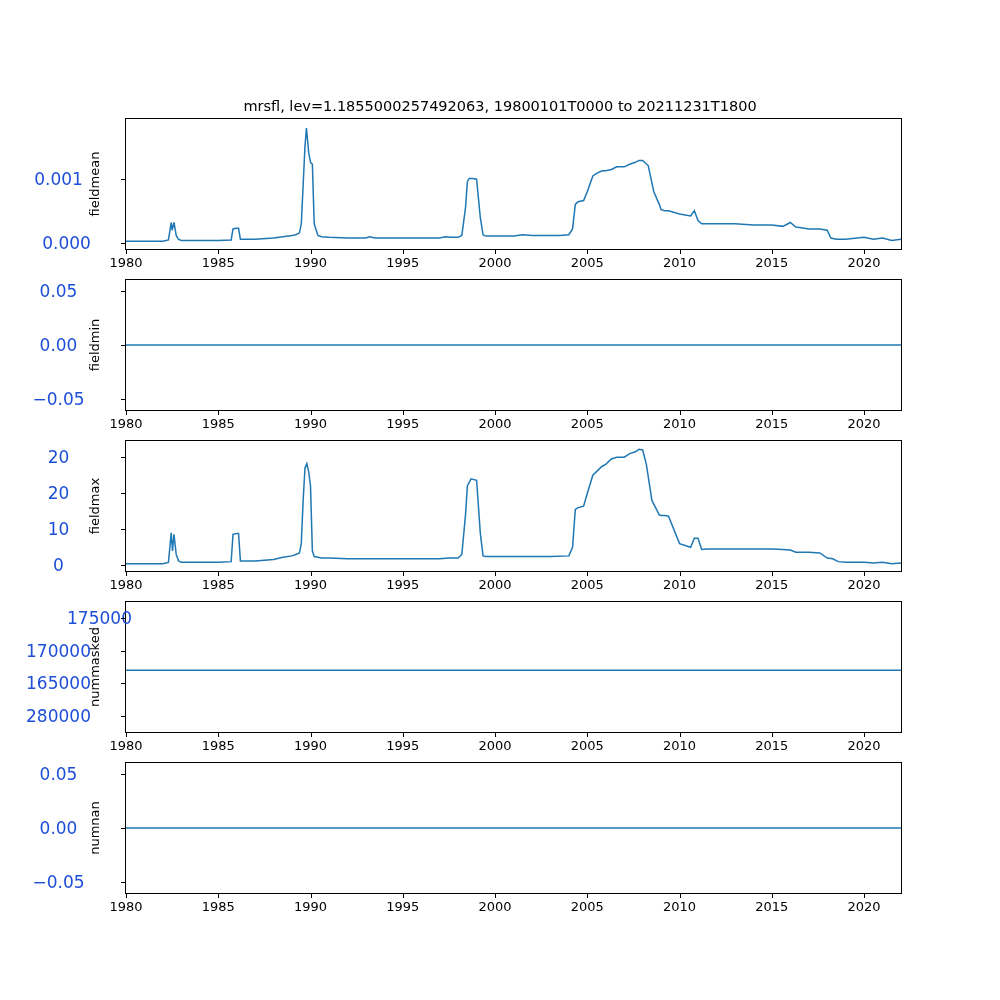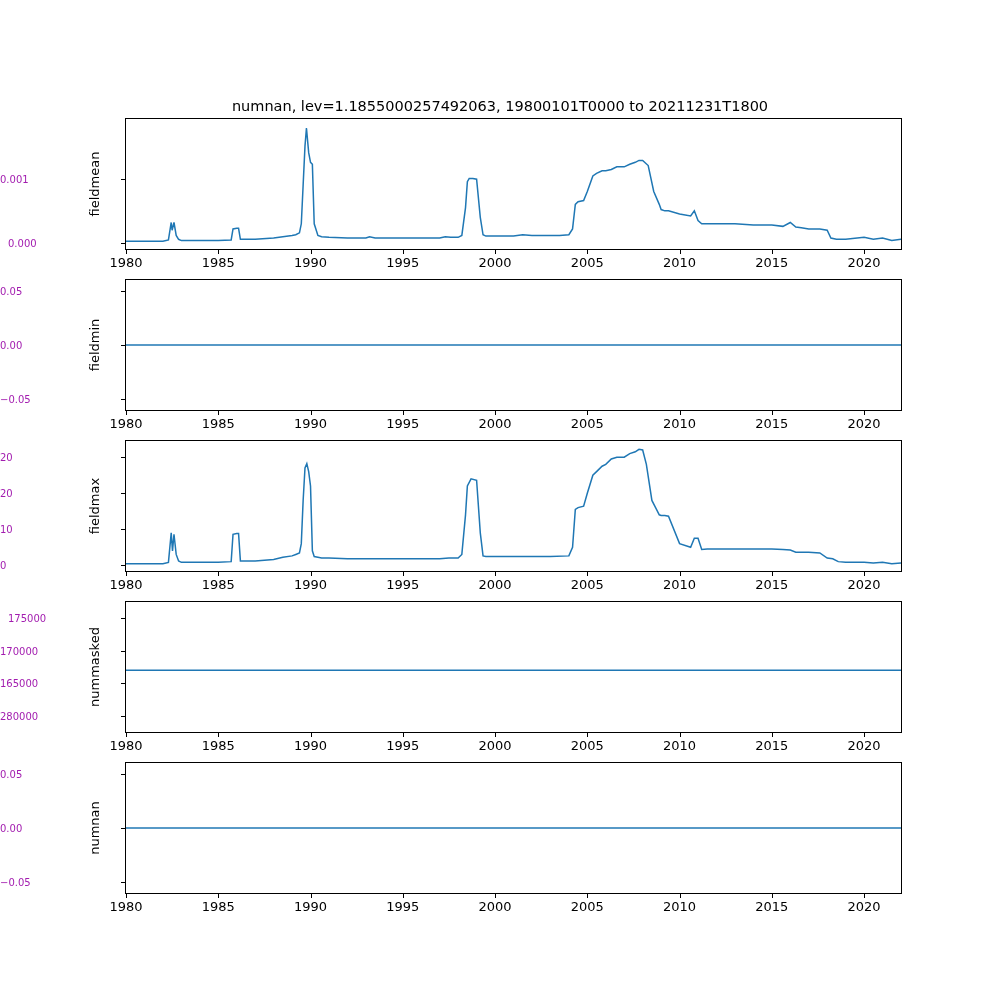--- a/index.html
+++ b/index.html
@@ -52,24 +52,24 @@
     transform-origin: 50% 50%;
     transform: rotate(-90deg);
     font-size: 13px;
     text-align: center;
     white-space: nowrap;
     color: #000000;
   }
   .ytick {
     position: absolute;
     right: 0;
-    font-size: 10px;
-    text-align: left;
-    white-space: nowrap;
-    color: #a21caf;
+    font-size: 17px;
+    text-align: center;
+    white-space: nowrap;
+    color: #1d4ed8;
     transform: translateY(-50%);
   }
   .ytick-mark {
     position: absolute;
     width: 4px;
     height: 1px;
     background: #000000;
   }
   .xtick {
     position: absolute;
@@ -91,21 +91,21 @@
     width: 1000px;
     text-align: center;
     font-size: 13px;
     color: #000000;
   }
 </style>
 </head>
 <body>
 
 <div id="figure">
-  <div class="fig-title">numnan, lev=1.1855000257492063, 19800101T0000 to 20211231T1800</div>
+  <div class="fig-title">mrsfl, lev=1.1855000257492063, 19800101T0000 to 20211231T1800</div>
 <div class="panel" style="top: 118px; height: 132px;">
       <div class="plotarea">
         <svg viewBox="0 0 775 130" preserveAspectRatio="none">
           <path d="M0.00 122.24 L36.90 122.24 L42.44 120.95 L45.21 103.48 L46.13 111.24 L47.98 103.48 L50.19 116.42 L52.59 120.30 L55.36 121.59 L92.26 121.59 L105.18 120.95 L107.02 109.95 L110.71 109.30 L112.56 109.30 L114.40 120.30 L129.17 120.30 L147.62 119.00 L156.85 117.71 L166.07 116.42 L169.76 115.77 L173.45 113.83 L175.30 104.78 L177.14 65.97 L178.99 27.16 L180.46 9.05 L182.68 33.63 L184.52 43.33 L186.37 45.27 L188.21 104.78 L191.90 116.42 L195.60 117.71 L202.98 118.36 L221.43 119.00 L239.88 119.00 L243.57 117.71 L249.11 119.00 L258.33 119.00 L276.79 119.00 L295.24 119.00 L313.69 119.00 L319.23 117.71 L324.76 118.36 L332.14 118.36 L335.83 116.42 L339.52 88.61 L341.37 62.74 L343.21 59.50 L346.90 59.50 L350.60 60.15 L354.29 98.31 L357.05 115.77 L359.82 117.06 L369.05 117.06 L387.50 117.06 L396.73 115.77 L405.95 116.42 L424.40 116.42 L433.63 116.42 L442.86 115.77 L446.55 109.95 L449.32 85.37 L452.08 82.79 L457.62 81.49 L461.31 72.44 L466.85 56.92 L470.54 54.33 L476.07 51.74 L479.76 51.74 L485.30 50.45 L490.83 47.86 L498.21 47.86 L503.75 45.27 L509.29 43.33 L512.98 41.39 L516.67 41.39 L522.20 46.57 L527.74 72.44 L533.27 85.37 L535.12 90.55 L538.81 91.84 L542.50 91.84 L553.57 95.07 L564.64 97.01 L568.33 91.84 L572.02 101.54 L575.71 104.78 L581.25 104.78 L590.48 104.78 L608.93 104.78 L627.38 106.07 L645.83 106.07 L656.90 107.36 L664.29 103.48 L669.82 108.01 L675.36 108.66 L682.74 109.95 L693.81 109.95 L701.19 111.24 L704.88 119.00 L710.42 120.30 L719.64 120.30 L738.10 118.36 L747.32 120.30 L756.55 119.00 L765.77 121.59 L775.00 120.30 " fill="none" stroke="#1f77b4" stroke-width="1.5" vector-effect="non-scaling-stroke"></path>
         </svg>
       </div>
     </div>
     <div class="ylabel" style="width: 132px; left: 29px; top: 175px; height: 18px; line-height: 18px;">fieldmean</div>
     <div class="ytick" style="top: 243.179px; left: 8px; width: 117px;">0.000</div>
     <div class="ytick-mark" style="top: 243.179px; left: 121px;"></div>
@@ -202,21 +202,21 @@
         </svg>
       </div>
     </div>
     <div class="ylabel" style="width: 132px; left: 29px; top: 658px; height: 18px; line-height: 18px;">nummasked</div>
     <div class="ytick" style="top: 715.75px; left: 0px; width: 117px;">280000</div>
     <div class="ytick-mark" style="top: 715.75px; left: 121px;"></div>
     <div class="ytick" style="top: 683.25px; left: 0px; width: 117px;">165000</div>
     <div class="ytick-mark" style="top: 683.25px; left: 121px;"></div>
     <div class="ytick" style="top: 650.75px; left: 0px; width: 117px;">170000</div>
     <div class="ytick-mark" style="top: 650.75px; left: 121px;"></div>
-    <div class="ytick" style="top: 618.25px; left: 8px; width: 117px;">175000</div>
+    <div class="ytick" style="top: 618.25px; left: 1px; width: 117px; padding-left: 40px;">175000</div>
     <div class="ytick-mark" style="top: 618.25px; left: 121px;"></div>
     <div class="xtick" style="left: 126px; top: 738px;">1980</div>
     <div class="xtick-mark" style="left: 126px; top: 733px;"></div>
     <div class="xtick" style="left: 218.262px; top: 738px;">1985</div>
     <div class="xtick-mark" style="left: 218.262px; top: 733px;"></div>
     <div class="xtick" style="left: 310.524px; top: 738px;">1990</div>
     <div class="xtick-mark" style="left: 310.524px; top: 733px;"></div>
     <div class="xtick" style="left: 402.786px; top: 738px;">1995</div>
     <div class="xtick-mark" style="left: 402.786px; top: 733px;"></div>
     <div class="xtick" style="left: 495.048px; top: 738px;">2000</div>

